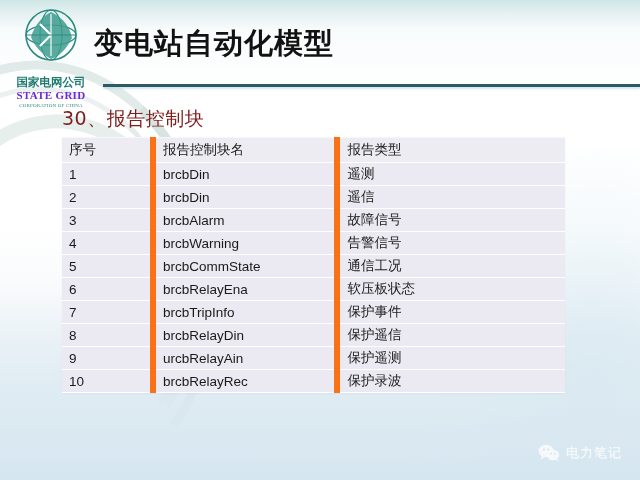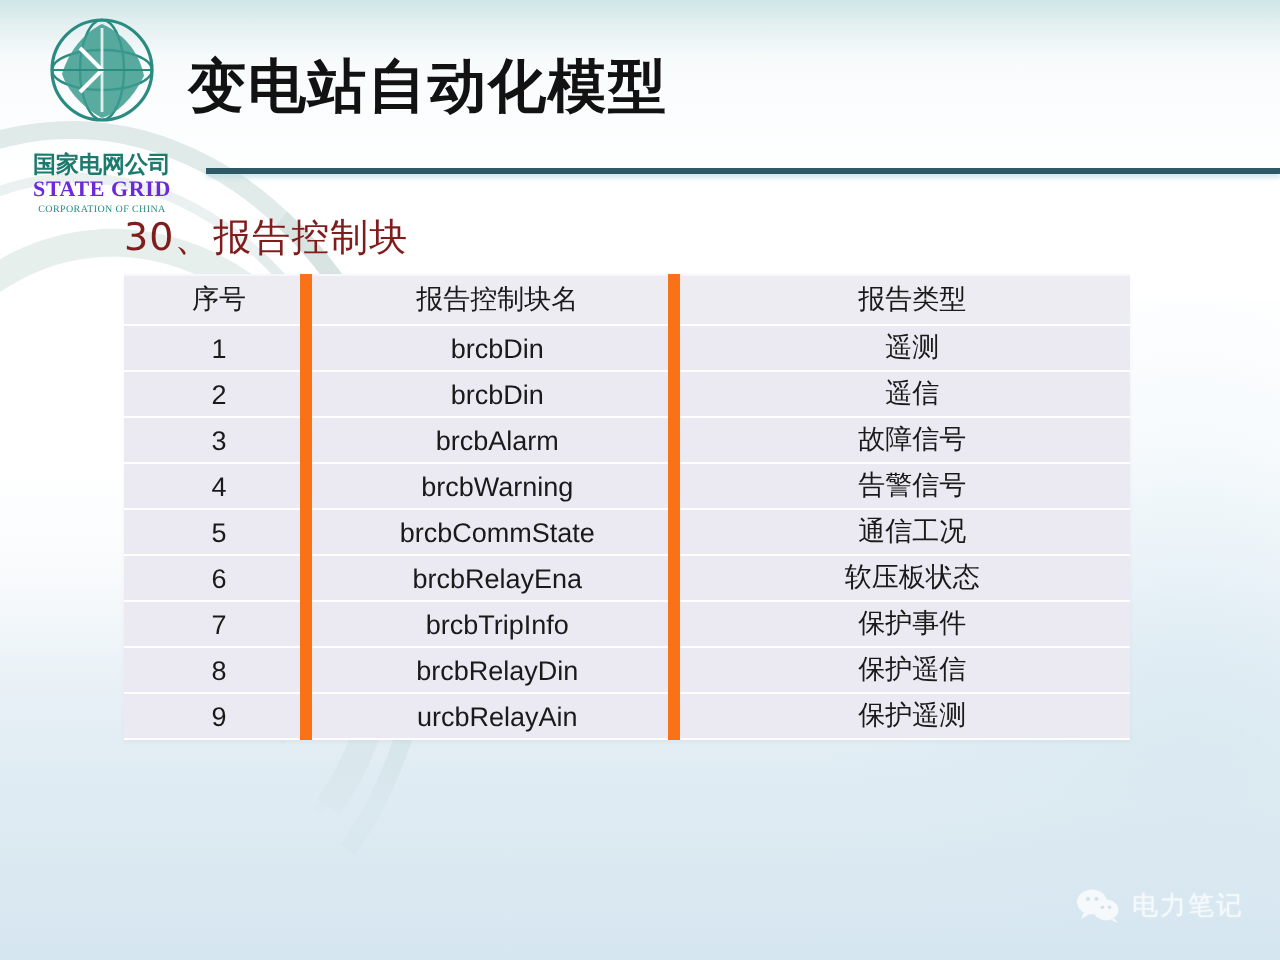--- a/index.html
+++ b/index.html
@@ -171,21 +171,21 @@
     width: 503px;
     border-collapse: collapse;
     background: #eceaf2;
     font-size: 13.5px;
     color: #1a1a1a;
     box-shadow: 0 1px 2px rgba(0,0,0,0.04);
   }
   .report-table td, .report-table th {
     padding: 2px 0 2px 0;
     height: 18px;
-    text-align: center;
+    text-align: left;
     font-weight: normal;
     border-bottom: 1px solid #ffffff;
     border-top: 1px solid #f7f6fa;
     vertical-align: middle;
     background: #ebe9f1;
   }
   .report-table thead th {
     background: #eeecf3;
     font-family: "DejaVu Sans", "Liberation Sans", sans-serif;
     font-size: 13.5px;
@@ -303,20 +303,25 @@
       <tr>
         <td class="c-idx en">8</td>
         <td class="c-name en">brcbRelayDin</td>
         <td class="c-type cn">保护遥信</td>
       </tr>
       <tr>
         <td class="c-idx en">9</td>
         <td class="c-name en">urcbRelayAin</td>
         <td class="c-type cn">保护遥测</td>
       </tr>
+      <tr>
+        <td class="c-idx en">10</td>
+        <td class="c-name en">brcbRelayRec</td>
+        <td class="c-type cn">保护录波</td>
+      </tr>
     </tbody>
   </table>
 
   <div class="watermark">
     <span class="wm-icon">
       <svg width="22" height="18" viewBox="0 0 22 18">
         <ellipse cx="8" cy="7" rx="7.5" ry="6.2" fill="#ffffff"></ellipse>
         <path d="M4 12 L2.5 15.5 L6.5 13.2 Z" fill="#ffffff"></path>
         <ellipse cx="15" cy="11" rx="6.2" ry="5.2" fill="#ffffff"></ellipse>
         <path d="M19 15 L21 17.5 L17.5 16 Z" fill="#ffffff"></path>

